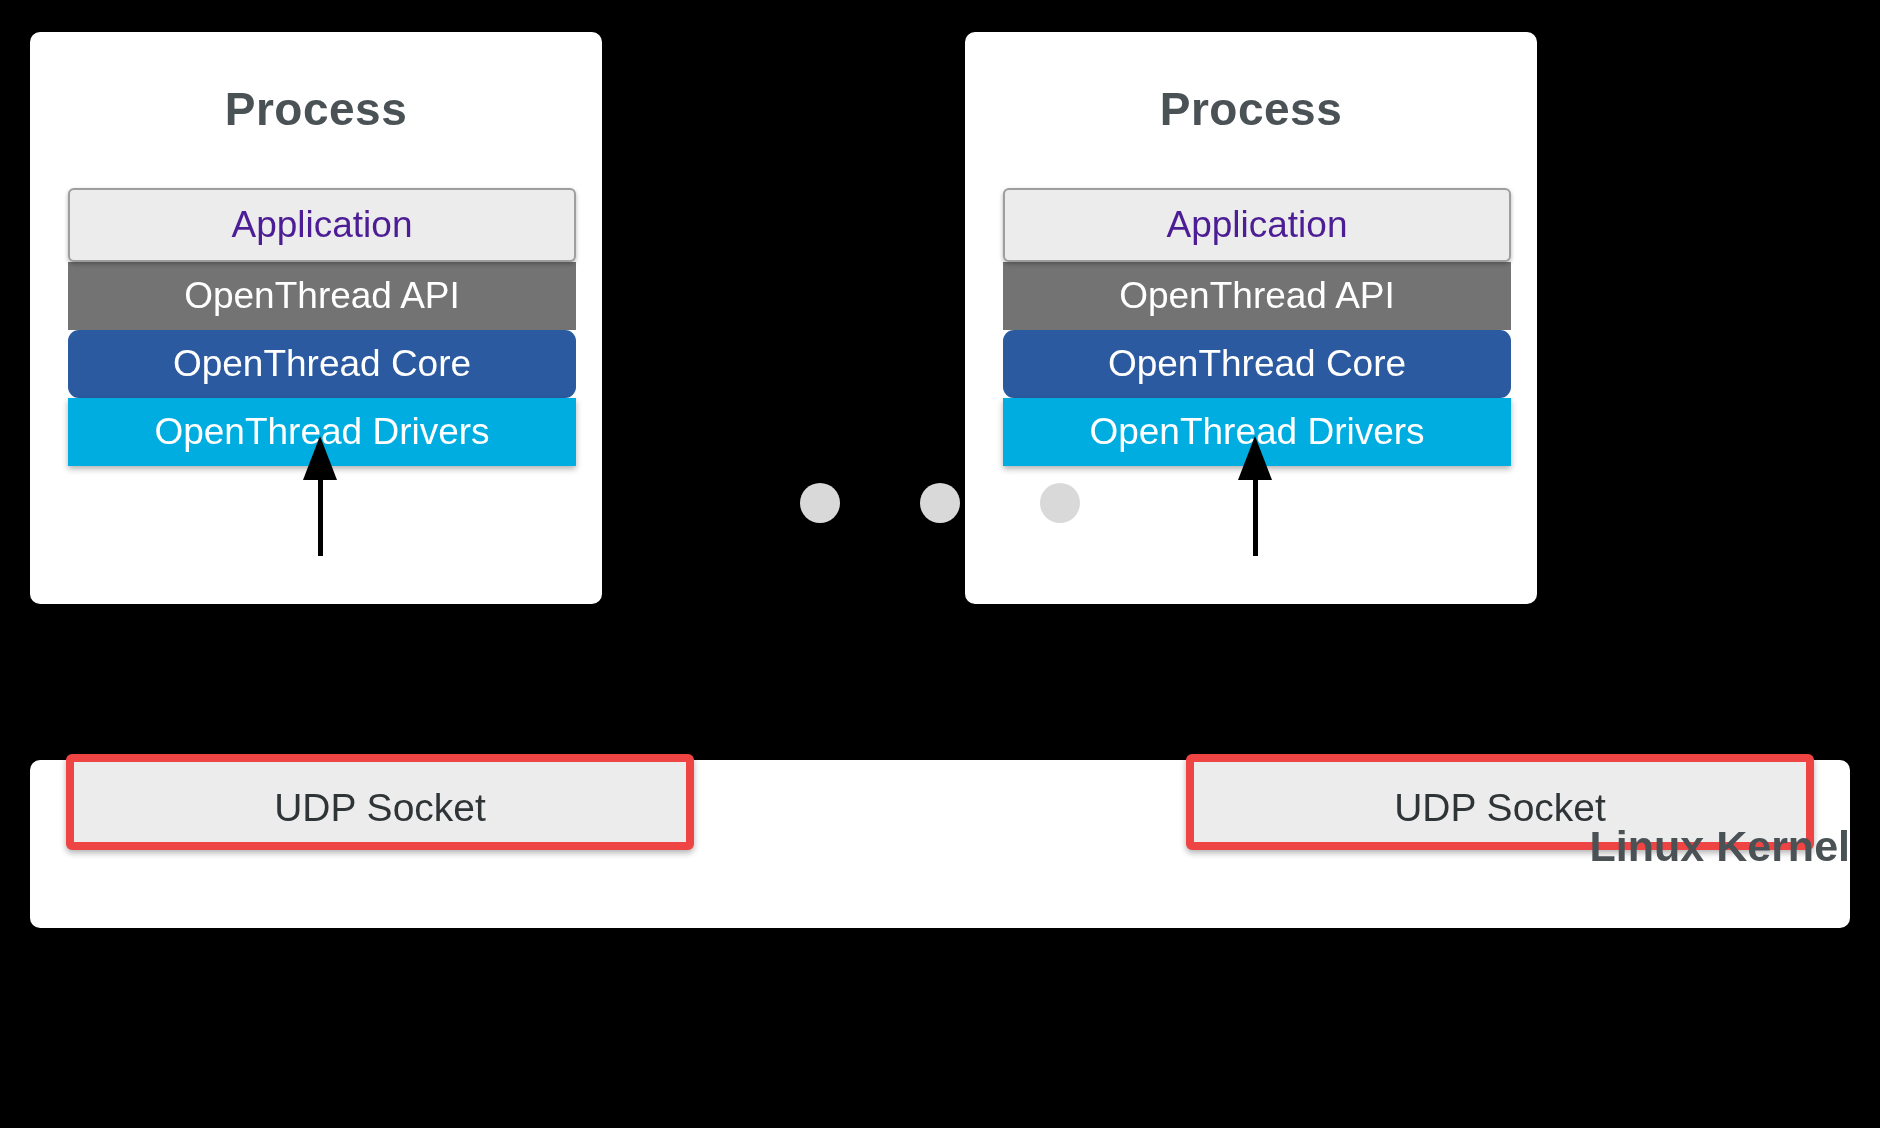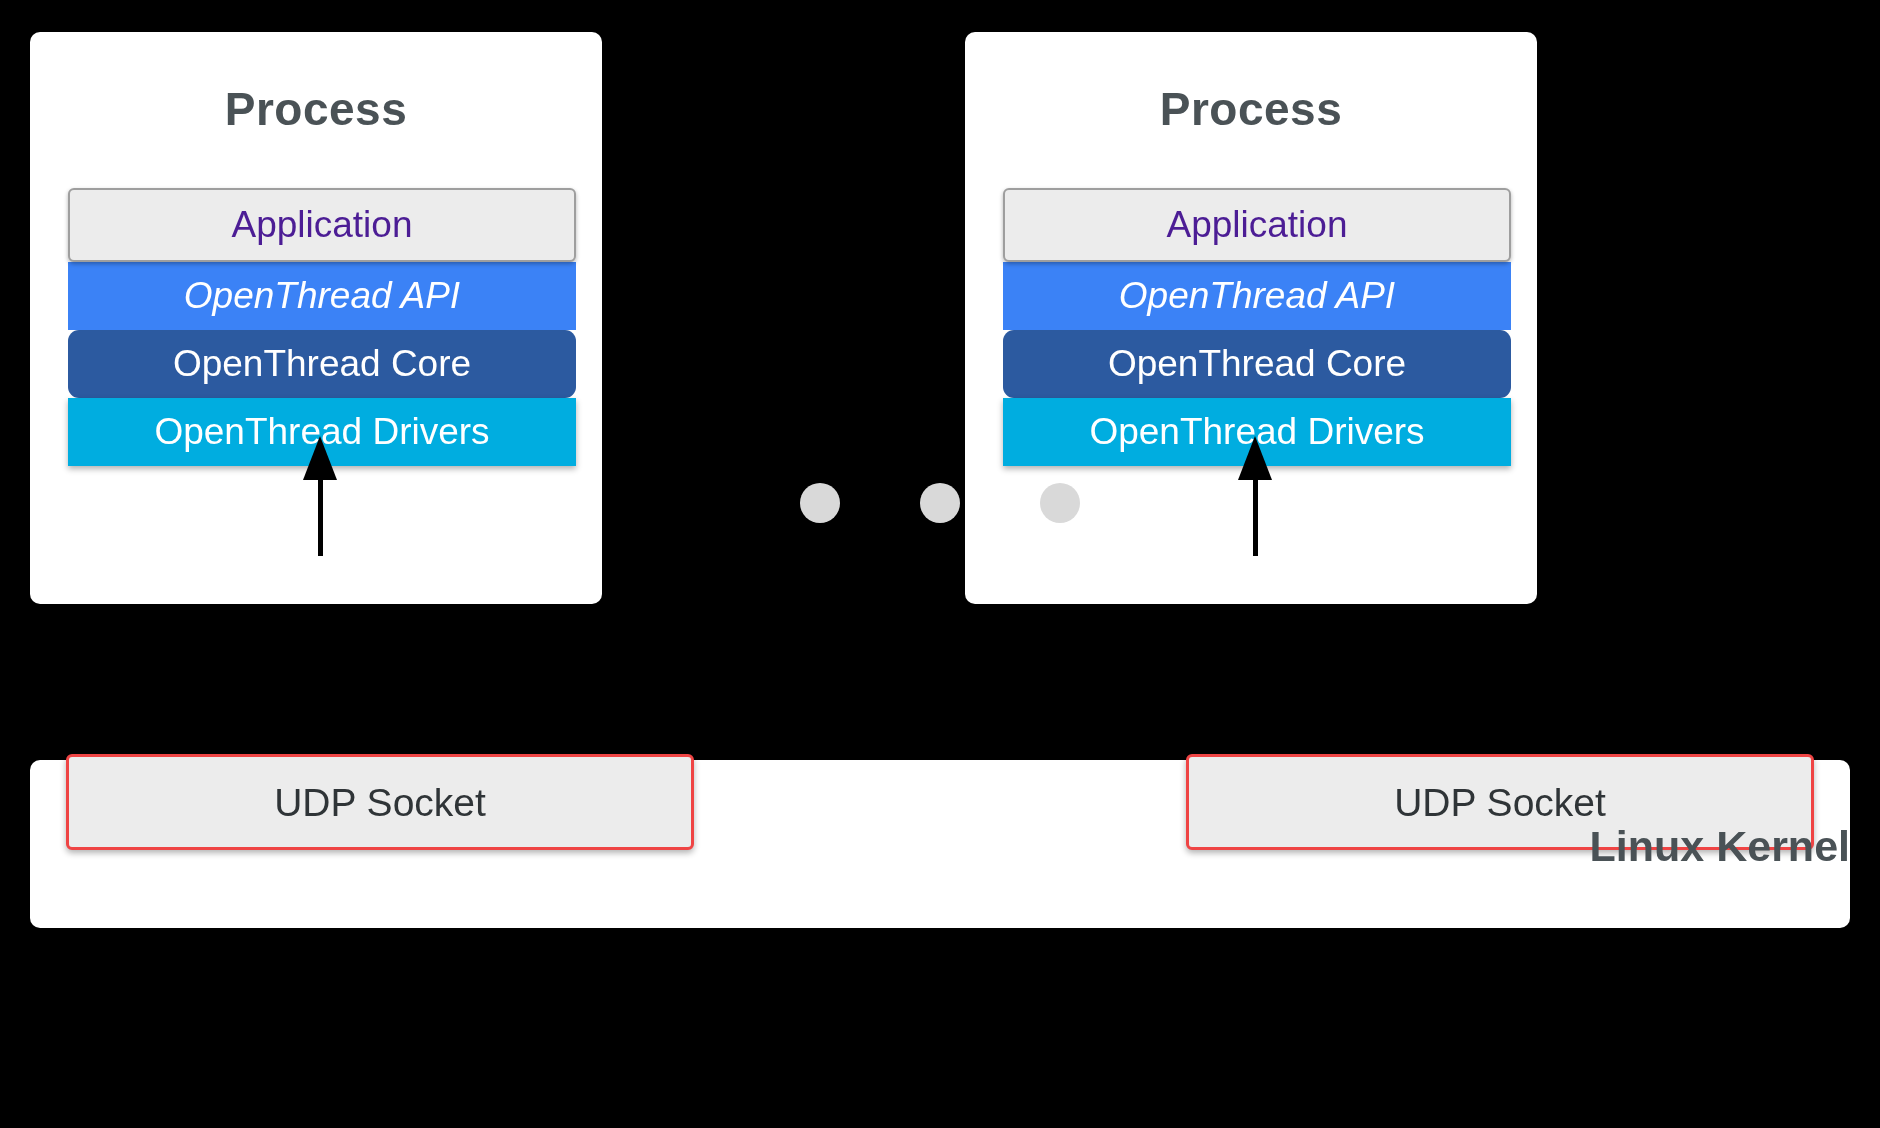--- a/index.html
+++ b/index.html
@@ -19,40 +19,40 @@
   .panel-title{position:absolute;left:0;right:0;top:50px;text-align:center;
                font-size:46px;font-weight:bold;color:#4a5256;letter-spacing:0.5px;}
 
   
   .stack{position:absolute;left:38px;width:508px;}
   .layer{position:relative;height:68px;line-height:68px;text-align:center;
          font-size:37px;color:#ffffff;box-sizing:border-box;}
   .layer.app{background:#ececec;color:#4c1d95;border:2px solid #9e9e9e;
              border-radius:6px;height:74px;line-height:70px;
              box-shadow:0 2px 4px rgba(0,0,0,0.30);z-index:3;}
-  .layer.api{background:#3b82f6;font-style:italic;}
+  .layer.api{background:#737373;}
   .layer.core{background:#2c5aa0;border-radius:11px;}
   .layer.drivers{background:#00ade0;
                  box-shadow:0 3px 6px rgba(0,0,0,0.30);}
 
   
   .arrow{position:absolute;width:0;height:0;}
   .arrow .shaft{position:absolute;left:-2px;top:40px;width:5px;height:80px;background:#000;}
   .arrow .head{position:absolute;left:-17px;top:0;width:0;height:0;
                border-left:17px solid transparent;border-right:17px solid transparent;
                border-bottom:44px solid #000;}
 
   
   .dots{position:absolute;top:483px;left:800px;width:280px;height:42px;}
   .dot{position:absolute;top:0;width:40px;height:40px;border-radius:50%;background:#d9d9d9;}
   .dot.d1{left:0px;} .dot.d2{left:120px;} .dot.d3{left:240px;}
 
   
   .udp{position:absolute;top:-6px;height:96px;line-height:92px;text-align:center;
-       background:#ececec;border:3px solid #ef4444;border-radius:6px;
+       background:#ececec;border:8px solid #ef4444;border-radius:6px;
        font-size:39px;color:#2f3437;box-sizing:border-box;
        box-shadow:0 3px 6px rgba(0,0,0,0.30);}
   #udp-left{left:36px;width:628px;}
   #udp-right{left:1156px;width:628px;}
   .kernel-label{position:absolute;left:0;right:0;top:62px;text-align:right;
                 font-size:43px;font-weight:bold;color:#4a5256;}
 </style>
 </head>
 <body>
 

